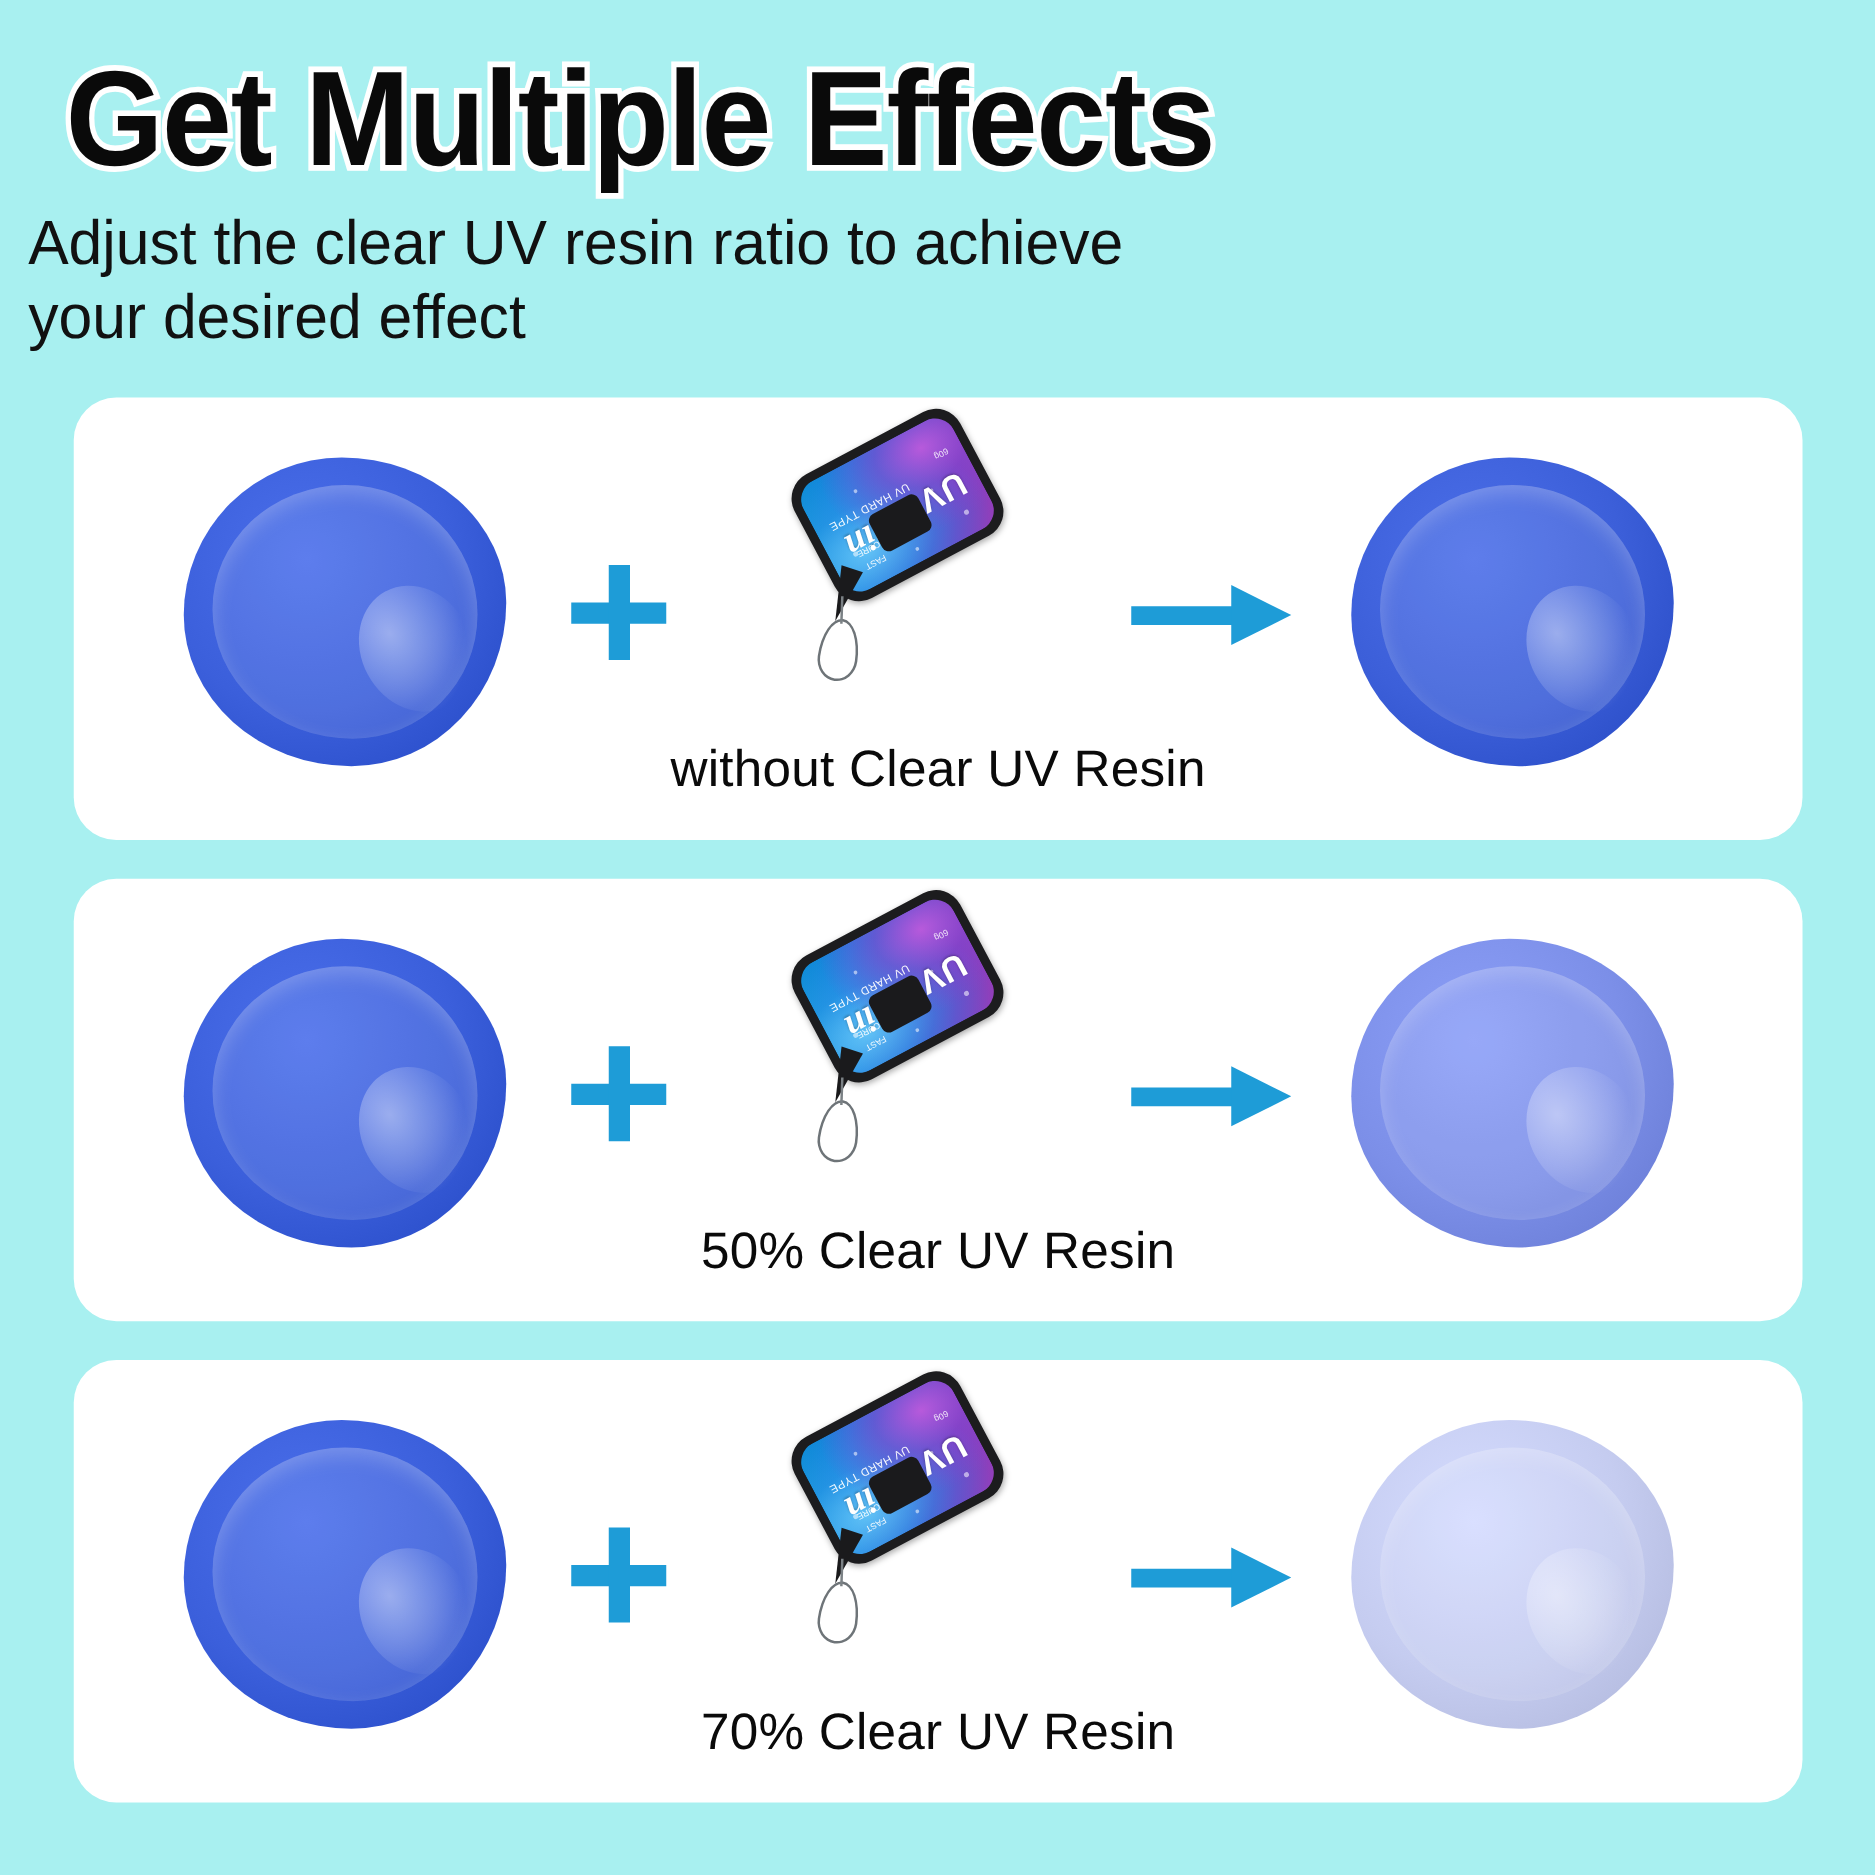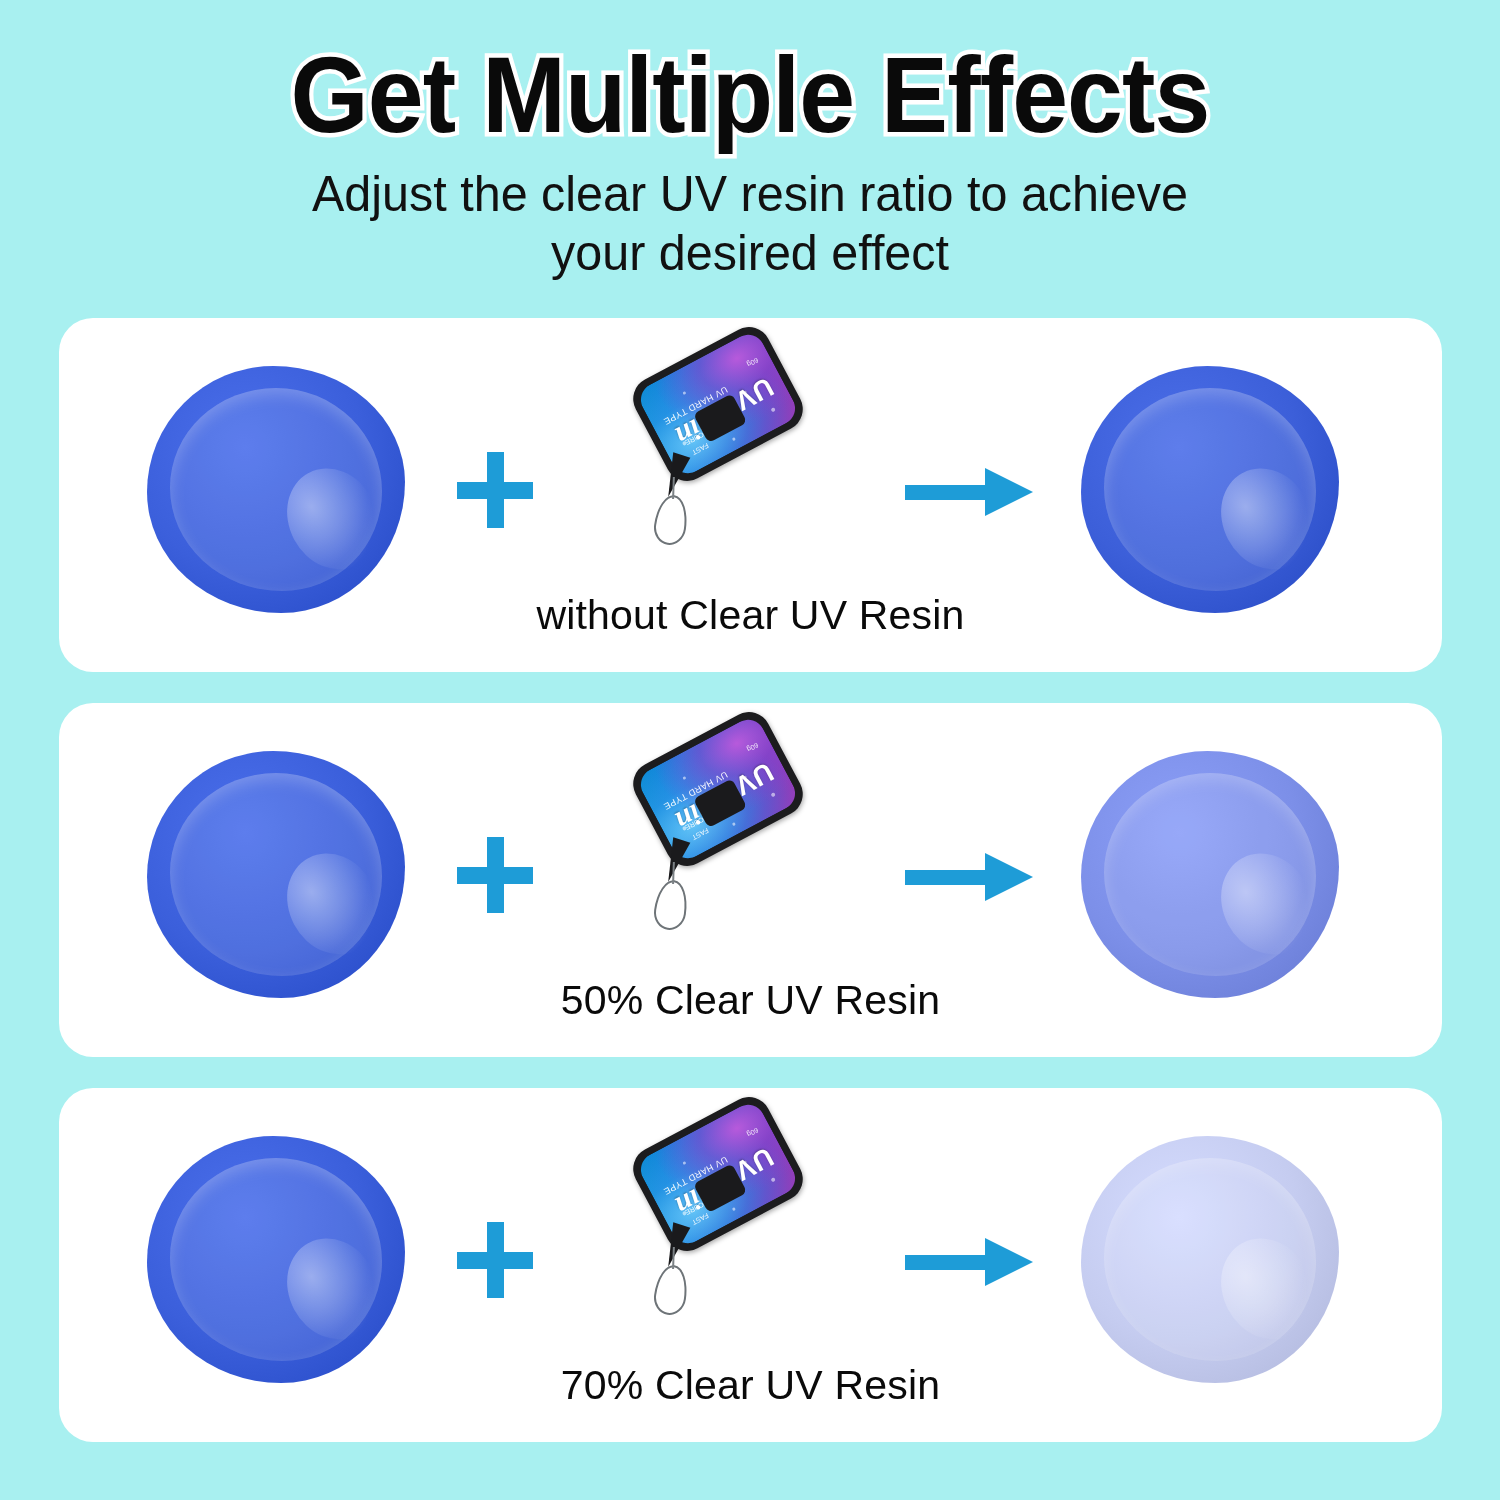--- a/index.html
+++ b/index.html
@@ -15,21 +15,20 @@
     position: relative;
   }
 
   
   .header {
     position: absolute;
     left: 0;
     top: 0;
     width: 1500px;
     height: 310px;
-    text-align: center;
   }
   .main-title {
     margin: 0;
     padding-top: 38px;
     font-family: "Liberation Sans", sans-serif;
     font-weight: bold;
     font-size: 108px;
     line-height: 1.05;
     letter-spacing: -1px;
     color: #0a0a0a;

